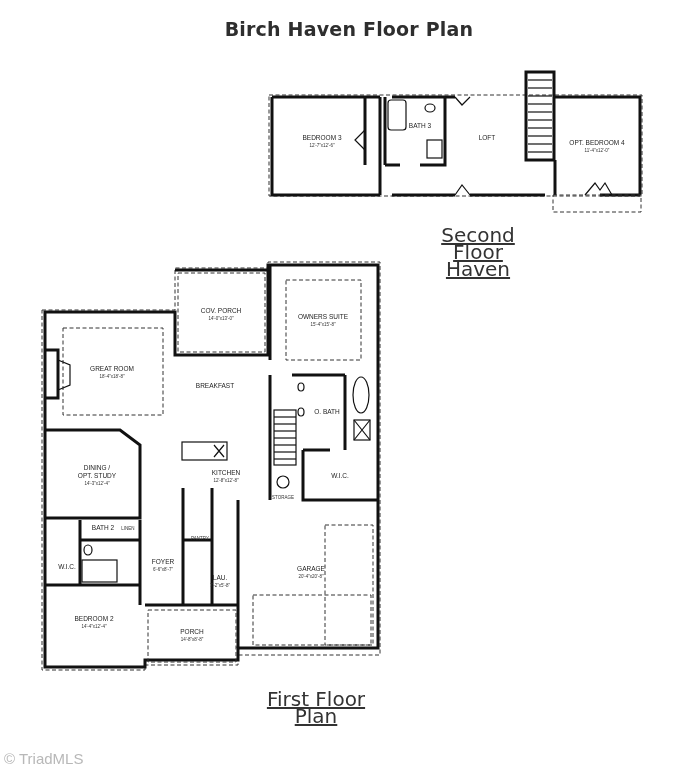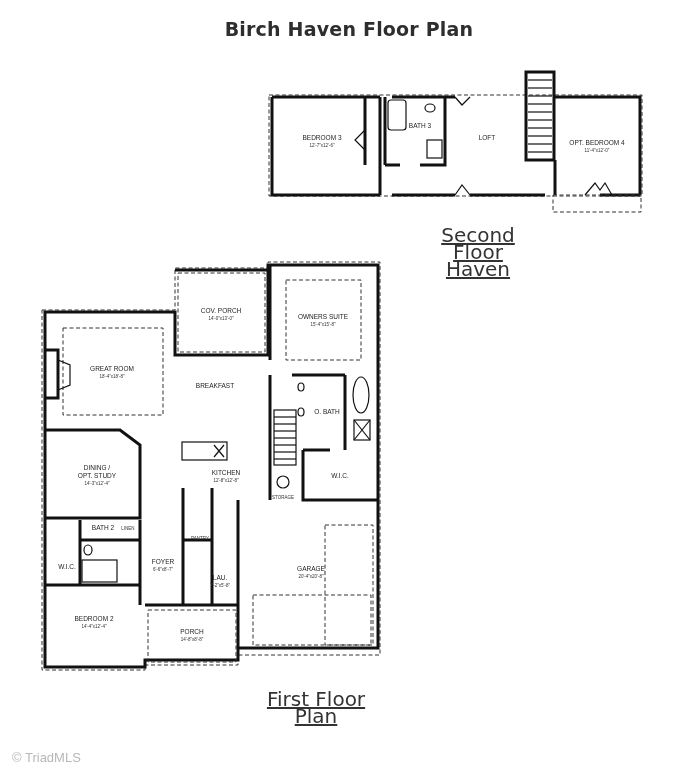--- a/index.html
+++ b/index.html
@@ -1,21 +1,21 @@
 <!DOCTYPE html>
 <html><head>
 <meta charset="utf-8">
 <style>
   html, body { margin: 0; padding: 0; background: #ffffff; }
   body { width: 682px; height: 768px; position: relative; overflow: hidden; font-family: "DejaVu Sans", sans-serif; color: #2b2b2b; }
   .title { position: absolute; top: 18px; left: 0; width: 682px; text-align: center; font-size: 19px; font-weight: bold; color: #2e2e2e; letter-spacing: 0.2px; padding-left: 8px; }
   .caption { position: absolute; text-align: center; font-size: 20px; color: #333; line-height: 17px; text-decoration: underline; }
   .caption.second { left: 418px; top: 227px; width: 120px; }
   .caption.first { left: 246px; top: 676px; width: 140px; margin-top: 15px; }
-  .watermark { position: absolute; left: 12px; top: 750px; font-size: 13px; color: #b8b8b8; font-family: "Liberation Sans", sans-serif; }
+  .watermark { position: absolute; left: 4px; top: 750px; font-size: 15px; color: #b8b8b8; font-family: "Liberation Sans", sans-serif; }
   svg { position: absolute; left: 0; top: 0; }
   .wall { stroke: #111; stroke-width: 3; fill: none; }
   .thin { stroke: #111; stroke-width: 1.2; fill: none; }
   .dash { stroke: #333; stroke-width: 1; fill: none; stroke-dasharray: 4 2.5; }
   .lbl { font-family: "Liberation Sans", sans-serif; font-size: 6.5px; fill: #222; text-anchor: middle; }
   .dim { font-family: "Liberation Sans", sans-serif; font-size: 4.5px; fill: #333; text-anchor: middle; }
 </style>
 </head>
 <body>
 

